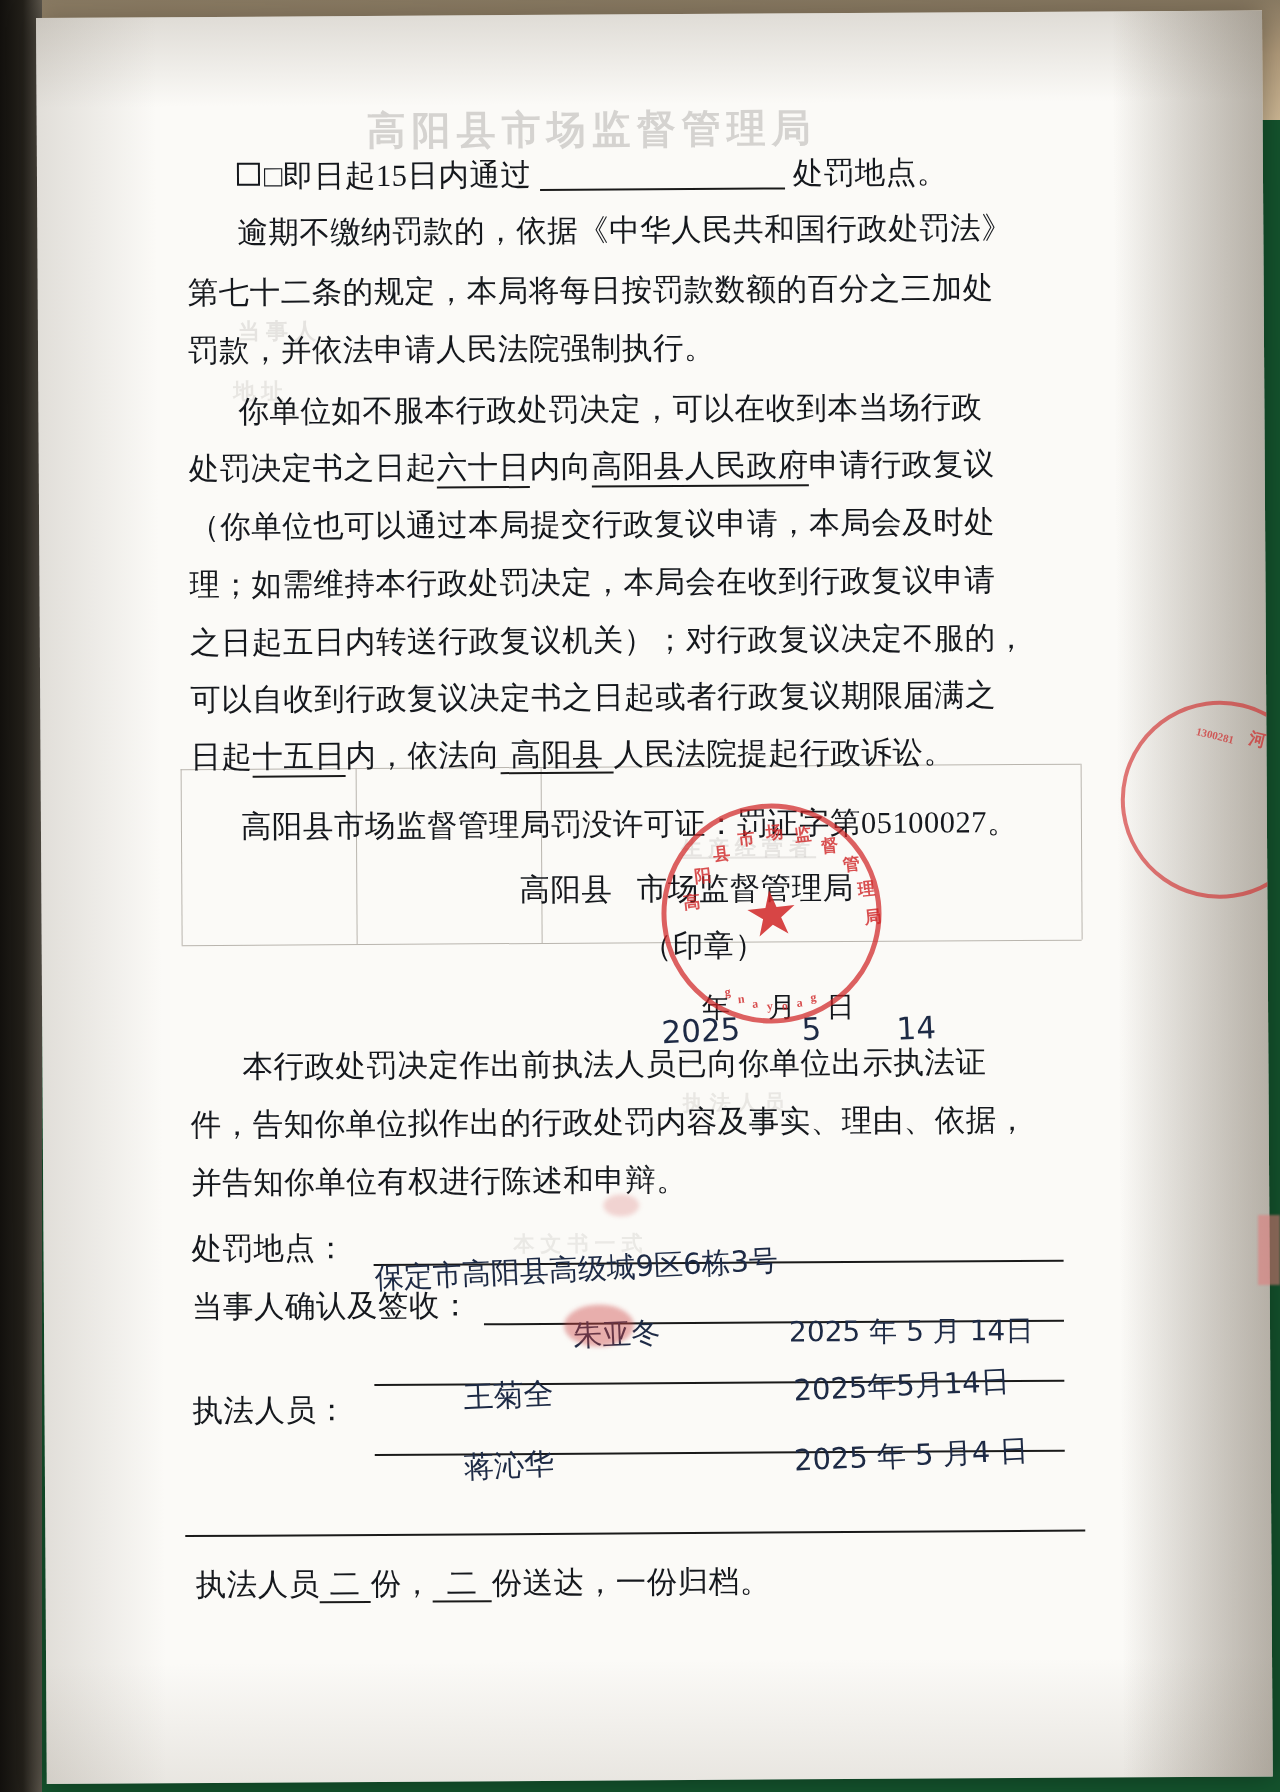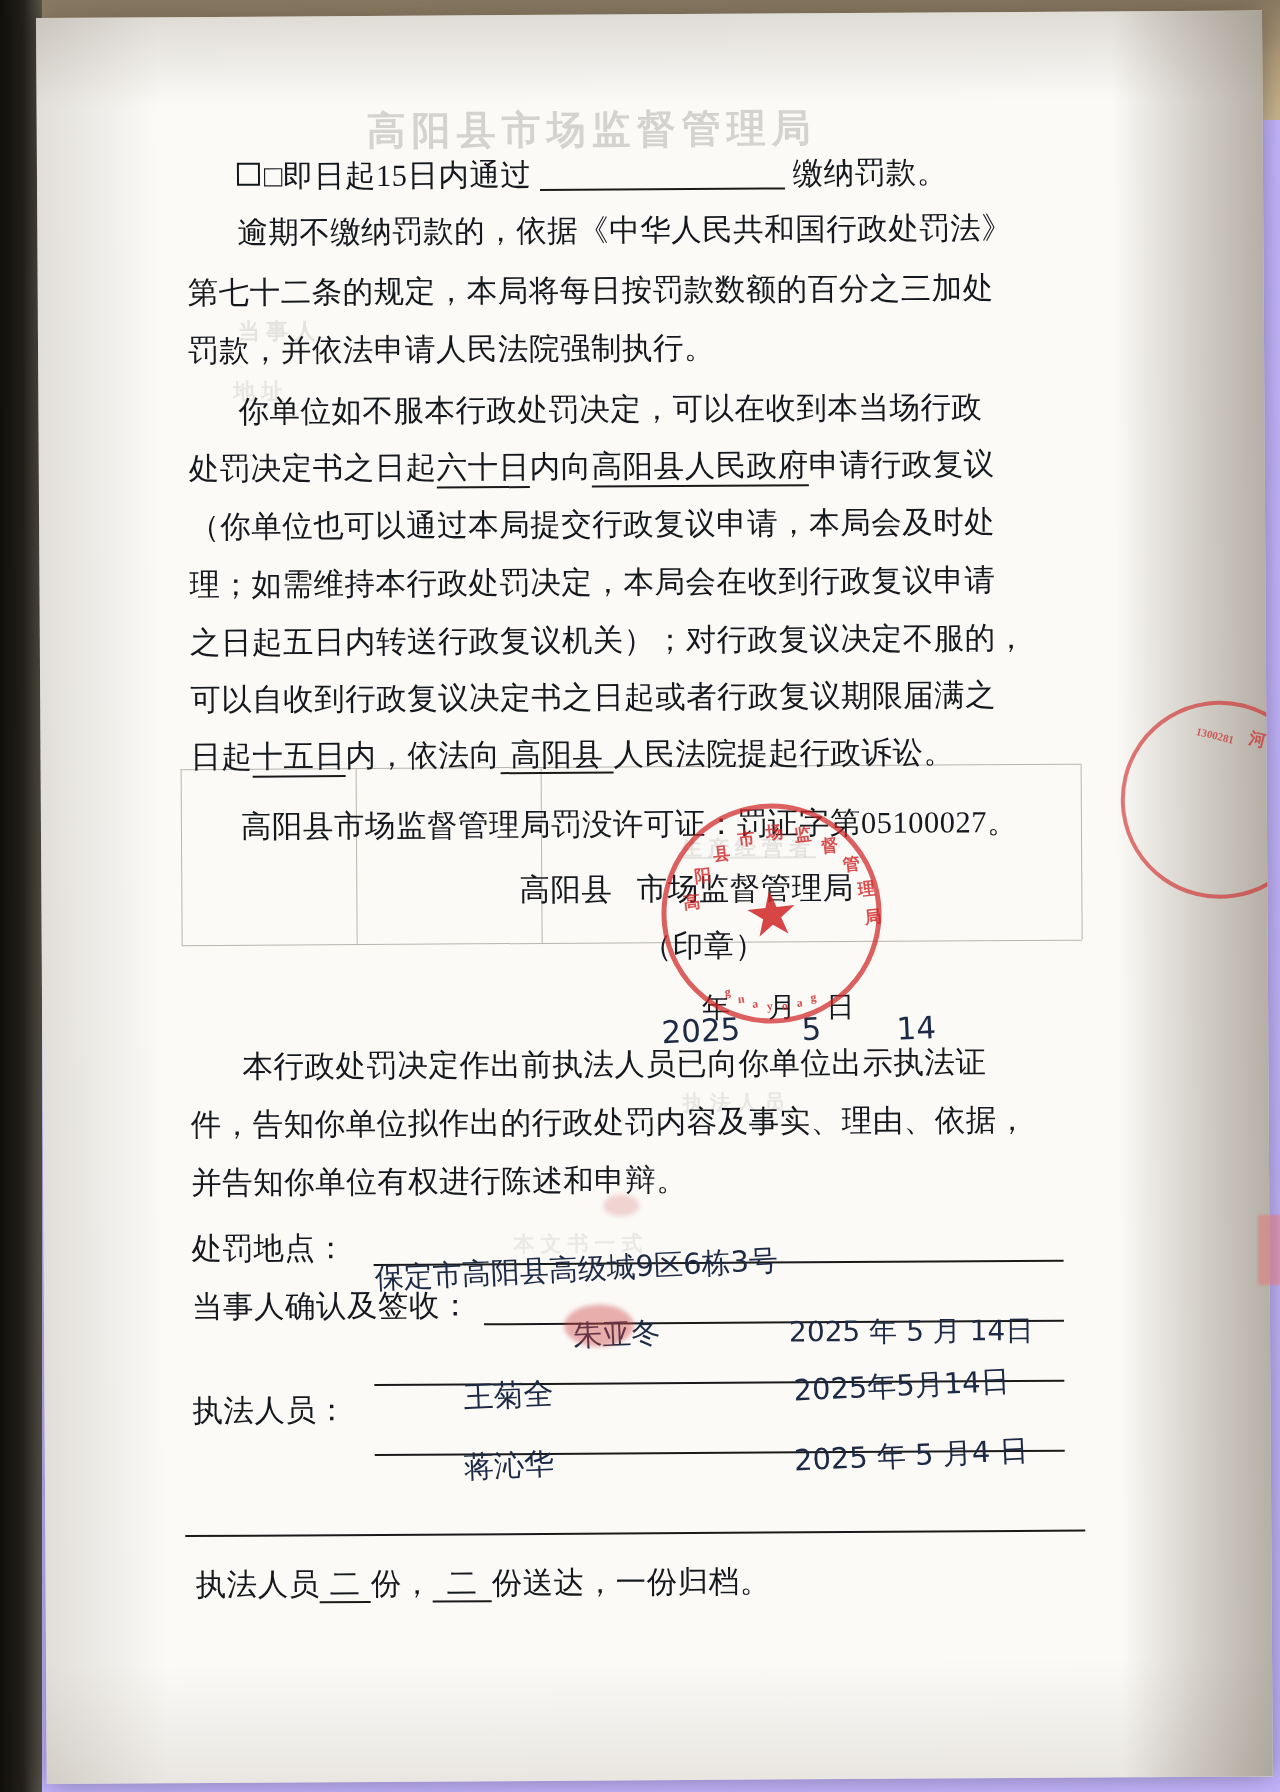--- a/index.html
+++ b/index.html
@@ -11,21 +11,21 @@
     width: 1280px;
     height: 1792px;
     overflow: hidden;
     font-family: "Liberation Serif", "DejaVu Serif", serif;
   }
 
   
   .scan {
     position: absolute;
     inset: 0;
-    background: #c4b5fd;
+    background: #14532d;
     text-align: center;
   }
   .dark-left {
     position: absolute;
     left: 0; top: 0;
     width: 42px; height: 1792px;
     background: linear-gradient(to right, #12100d 0%, #23201a 55%, #5c564c 100%);
   }
   .wood-top {
     position: absolute;
@@ -220,21 +220,21 @@
     <div class="grid-line" style="left:140px; top:752px; width:1px; height:176px;"></div>
     <div class="grid-line" style="left:315px; top:752px; width:1px; height:176px;"></div>
     <div class="grid-line" style="left:500px; top:752px; width:1px; height:176px;"></div>
     <div class="grid-line" style="left:1040px; top:752px; width:1px; height:176px;"></div>
 
     <div class="doc">
 
       <div class="line" style="left:200px; top:140px;">
         <span class="chk"></span><span>□即日起15日内通过</span>
         <span class="blank-rule" style="width:245px;"></span>
-        <span>缴纳罚款。</span>
+        <span>处罚地点。</span>
       </div>
 
       <div class="line" style="left:200px; top:196px;">逾期不缴纳罚款的，依据《中华人民共和国行政处罚法》</div>
       <div class="line" style="left:150px; top:256px;">第七十二条的规定，本局将每日按罚款数额的百分之三加处</div>
       <div class="line" style="left:150px; top:314px;">罚款，并依法申请人民法院强制执行。</div>
 
       <div class="line" style="left:200px; top:375px;">你单位如不服本行政处罚决定，可以在收到本当场行政</div>
       <div class="line" style="left:150px; top:432px;">
         <span>处罚决定书之日起</span><span class="uline">六十日</span><span>内向</span><span class="uline">高阳县人民政府</span><span>申请行政复议</span>
       </div>

